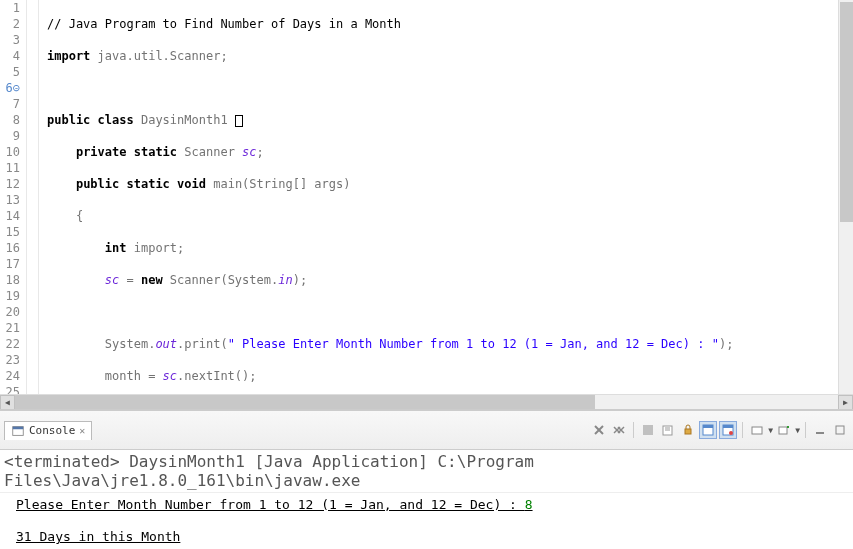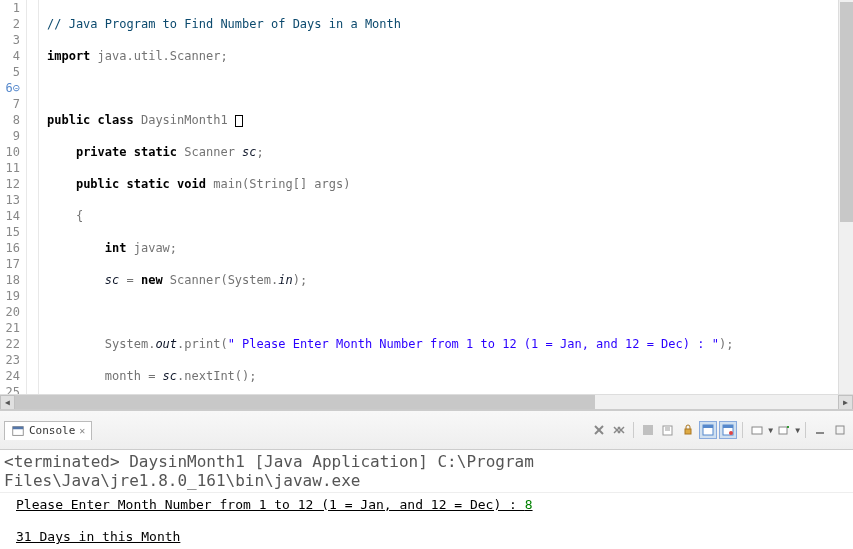--- a/index.html
+++ b/index.html
@@ -5,24 +5,24 @@
 * { margin: 0; padding: 0; box-sizing: border-box; }
 body { font-family: Consolas, monospace; font-size: 12px; background: #fff; width: 853px; height: 549px; overflow: hidden; display: flex; flex-direction: column; }
 .editor-area { flex: 1; display: flex; overflow: auto; background: #fff; position: relative; }
 .gutter { display: flex; flex-direction: column; background: #fff; border-right: 1px solid #e8e8e8; user-select: none; }
 .line-num { width: 26px; padding-right: 6px; text-align: right; color: #888; line-height: 16px; background: #fff; }
 .line-num.blue { color: #5588cc; }
 .expand-col { width: 12px; background: #fff; border-right: 1px solid #e8e8e8; }
 .code-content { padding-left: 8px; line-height: 16px; white-space: pre; position: relative; }
 .line { height: 16px; }
 .k { color: #000000; font-weight: bold; }
-.c { color: #0c4a6e; }
+.c { color: #000000; }
 .s { color: #2a00ff; }
 .t { color: #737373; }
-.fld { color: #0f172a; font-style: italic; }
+.fld { color: #6d28d9; font-style: italic; }
 .stat { font-style: italic; }
 .cursor-box { display: inline-block; border: 1px solid #000; width: 8px; height: 12px; vertical-align: middle; }
 .scroll-bottom { height: 15px; background: #f0f0f0; border-top: 1px solid #ddd; display: flex; }
 .scroll-thumb { height: 100%; background: #c8c8c8; }
 .scroll-arrow { width: 15px; height: 15px; background: #e0e0e0; border: 1px solid #c0c0c0; display: flex; align-items: center; justify-content: center; font-size: 8px; color: #555; }
 .console-panel { border-top: 2px solid #ccc; background: #fff; display: flex; flex-direction: column; }
 .console-header { height: 39px; background: linear-gradient(#f8f8f8, #eeeeee); border-bottom: 1px solid #ccc; display: flex; align-items: center; padding: 0 4px; }
 .console-tab { background: #fff; border: 1px solid #bbb; border-bottom: none; padding: 2px 6px; display: flex; align-items: center; gap: 4px; font-size: 11px; color: #333; }
 .console-icon { width: 14px; height: 14px; display: inline-block; }
 .toolbar { margin-left: auto; display: flex; gap: 2px; align-items: center; }
@@ -70,21 +70,21 @@
   </div>
   <div class="expand-col"></div>
   <div class="code-content">
 <div class="line"><span class="c">// Java Program to Find Number of Days in a Month</span></div>
 <div class="line"><span class="k">import</span><span class="t"> java.util.Scanner;</span></div>
 <div class="line"></div>
 <div class="line"><span class="k">public</span> <span class="k">class</span><span class="t"> DaysinMonth1 </span><span class="cursor-box"></span></div>
 <div class="line">    <span class="k">private</span> <span class="k">static</span><span class="t"> Scanner </span><span class="fld">sc</span><span class="t">;</span></div>
 <div class="line">    <span class="k">public</span> <span class="k">static</span> <span class="k">void</span><span class="t"> main(String[] args)</span></div>
 <div class="line"><span class="t">    {</span></div>
-<div class="line">        <span class="k">int</span><span class="t"> javaw;</span></div>
+<div class="line">        <span class="k">int</span><span class="t"> import;</span></div>
 <div class="line">        <span class="fld">sc</span><span class="t"> = </span><span class="k">new</span><span class="t"> Scanner(System.</span><span class="fld stat">in</span><span class="t">);</span></div>
 <div class="line"></div>
 <div class="line"><span class="t">        System.</span><span class="fld stat">out</span><span class="t">.print(</span><span class="s">" Please Enter Month Number from 1 to 12 (1 = Jan, and 12 = Dec) : "</span><span class="t">);</span></div>
 <div class="line"><span class="t">        month = </span><span class="fld">sc</span><span class="t">.nextInt();</span></div>
 <div class="line"></div>
 <div class="line">        <span class="k">if</span><span class="t"> (month == 1 || month == 3 || month == 5 || month == 7 || month == 8 || month == 10 || month == 12 )</span></div>
 
 
 
 

